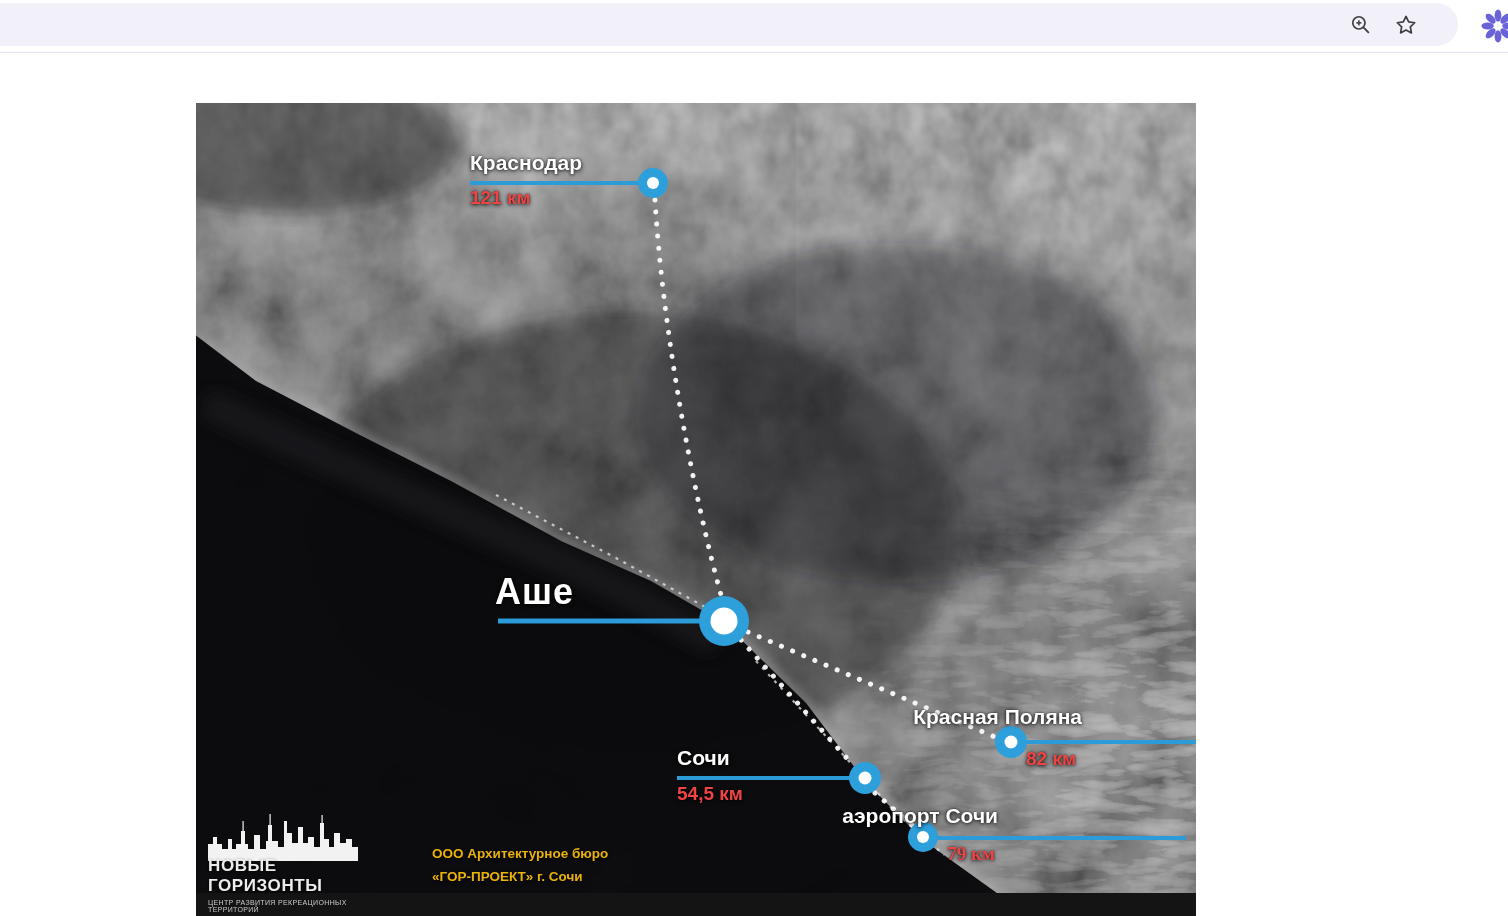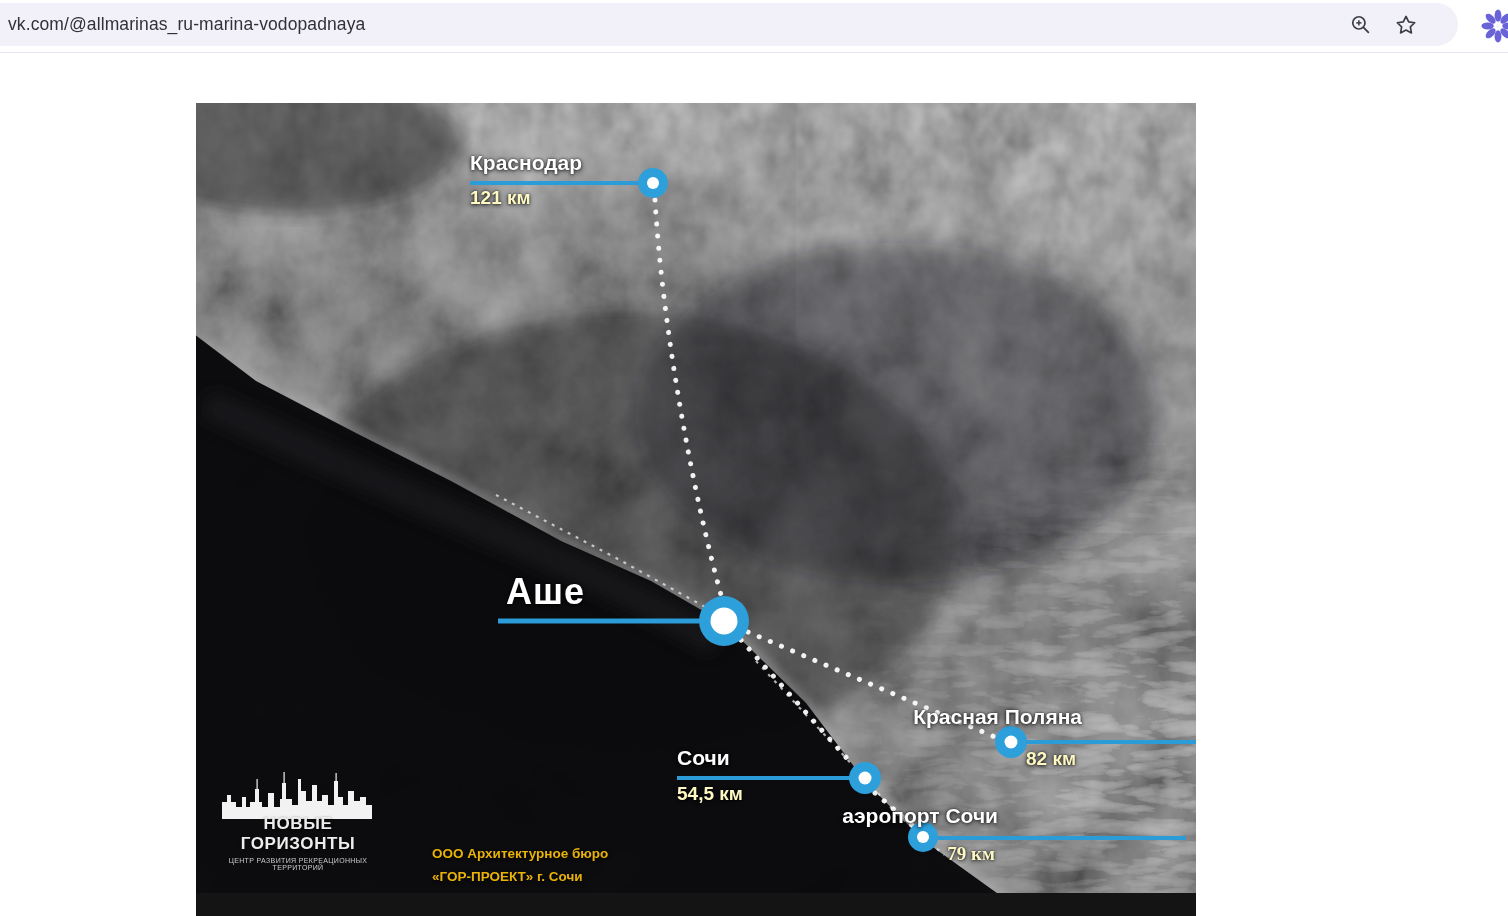--- a/index.html
+++ b/index.html
@@ -20,38 +20,37 @@
 
   
   .page { position:absolute; left:0; top:54px; width:1508px; height:862px; background:#fff; }
   .map { position:absolute; left:196px; top:49px; width:1000px; height:813px;
          background:#2c2c2e; overflow:hidden; }
   .map svg.layer { position:absolute; left:0; top:0; }
 
   .lbl { position:absolute; color:#ffffff; font-weight:bold; white-space:nowrap;
          text-shadow:0 1px 4px rgba(0,0,0,.85), 0 0 2px rgba(0,0,0,.6); }
   .lbl.name  { font-size:21px; }
-  .lbl.dist  { font-size:19px; color:#fef9c3; }
+  .lbl.dist  { font-size:19px; color:#ef4444; }
   .lbl.huge  { font-size:36px; letter-spacing:1px; }
   .lbl.right { text-align:right; }
 
-  .logo { position:absolute; left:12px; top:668px; width:180px; color:#f0f0f0;text-align:center; }
+  .logo { position:absolute; left:12px; top:710px; width:180px; color:#f0f0f0; }
   .logo-title { font-size:17px; font-weight:bold; letter-spacing:0.6px; margin-top:-9px;
                 color:#ededed; text-shadow:0 1px 3px rgba(0,0,0,.7); }
   .logo-sub { font-size:7px; letter-spacing:0.35px; color:#cccccc; margin-top:3px; }
 
   .credit { position:absolute; left:236px; top:739px; font-size:13.5px; font-weight:bold;
             color:#eab308; line-height:23px; text-shadow:0 1px 3px rgba(0,0,0,.7); }
 </style>
 </head>
 <body>
 
 <div class="topbar">
   <div class="omnibox">
-    <span class="url-text">vk.com/@allmarinas_ru-marina-vodopadnaya</span>
     <div class="omni-icons">
       <div class="obtn">
         <svg width="23" height="23" viewBox="0 0 24 24">
           <circle cx="10.3" cy="10.3" r="6.4" fill="none" stroke="#3c4043" stroke-width="1.8"></circle>
           <line x1="15.1" y1="15.1" x2="20.2" y2="20.2" stroke="#3c4043" stroke-width="1.9" stroke-linecap="round"></line>
           <line x1="7.6" y1="10.3" x2="13" y2="10.3" stroke="#3c4043" stroke-width="1.6"></line>
           <line x1="10.3" y1="7.6" x2="10.3" y2="13" stroke="#3c4043" stroke-width="1.6"></line>
         </svg>
       </div>
       <div class="obtn">
@@ -189,21 +188,21 @@
         <circle cx="815" cy="639" r="16" fill="#2da0db"></circle>
         <circle cx="815" cy="639" r="6.5" fill="#ffffff"></circle>
         <circle cx="727" cy="734" r="15" fill="#2da0db"></circle>
         <circle cx="727" cy="734" r="6" fill="#ffffff"></circle>
       </g>
     </svg>
 
     <div class="lbl name" style="left:274px; top:48px;">Краснодар</div>
     <div class="lbl dist" style="left:274px; top:84px;">121 км</div>
 
-    <div class="lbl huge" style="left:310px; top:468px;">Аше</div>
+    <div class="lbl huge" style="left:299px; top:468px;">Аше</div>
 
     <div class="lbl name" style="left:481px; top:643px;">Сочи</div>
     <div class="lbl dist" style="left:481px; top:680px;">54,5 км</div>
 
     <div class="lbl name right" style="right:114px; top:602px;padding-left:8px;">Красная Поляна</div>
     <div class="lbl dist right" style="right:120px; top:645px;">82 км</div>
 
     <div class="lbl name" style="right:198px; top:701px;">аэропорт Сочи</div>
     <div class="lbl dist right" style="right:201px; top:740px;font-family:Liberation Serif, serif;">79 км</div>
 

